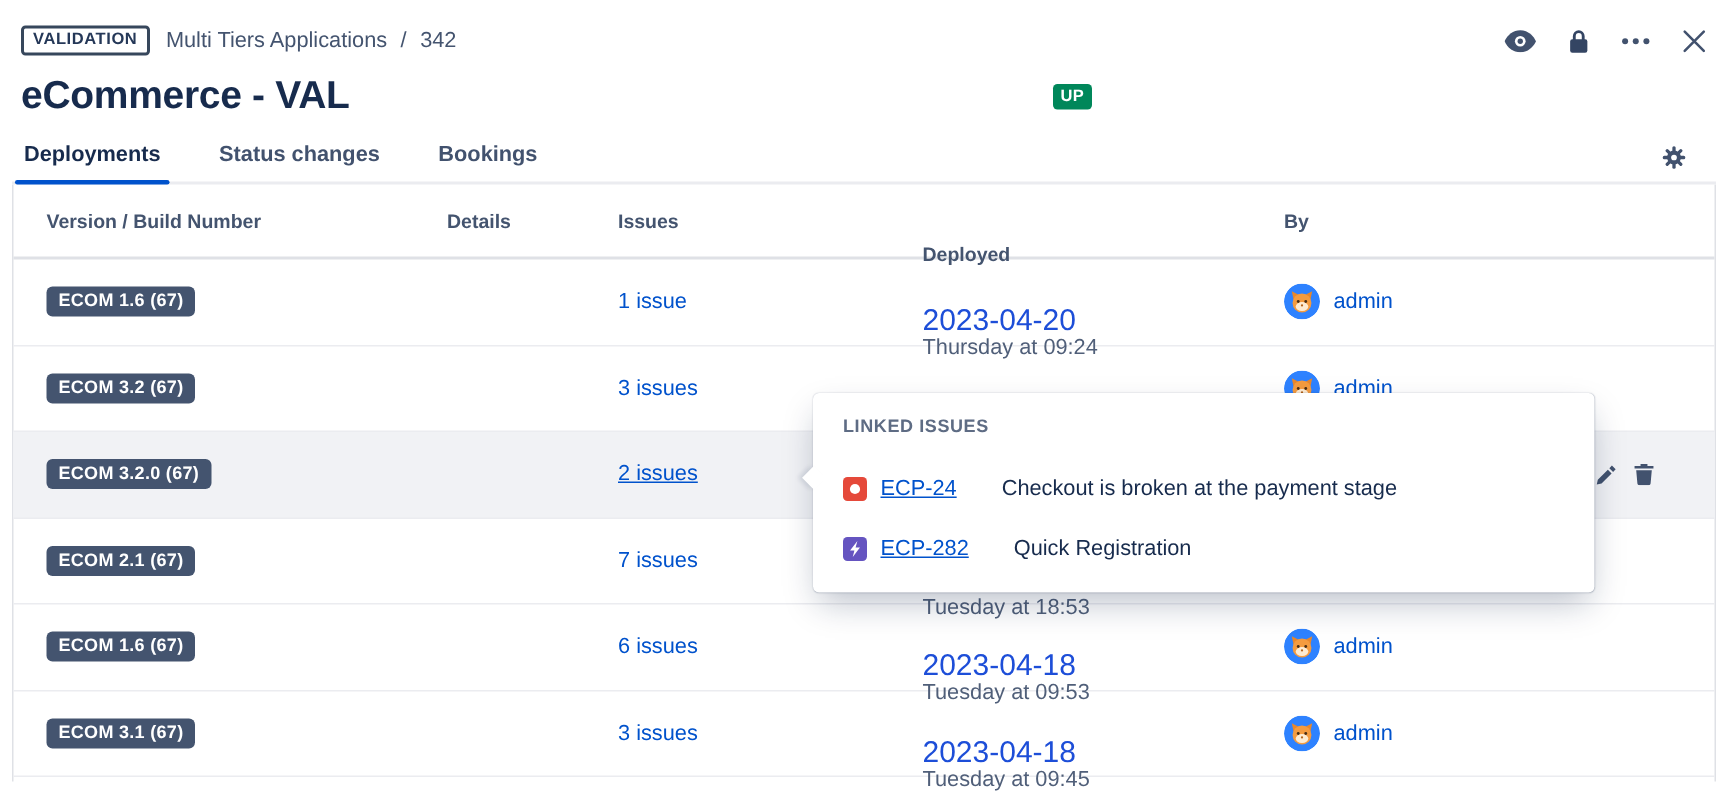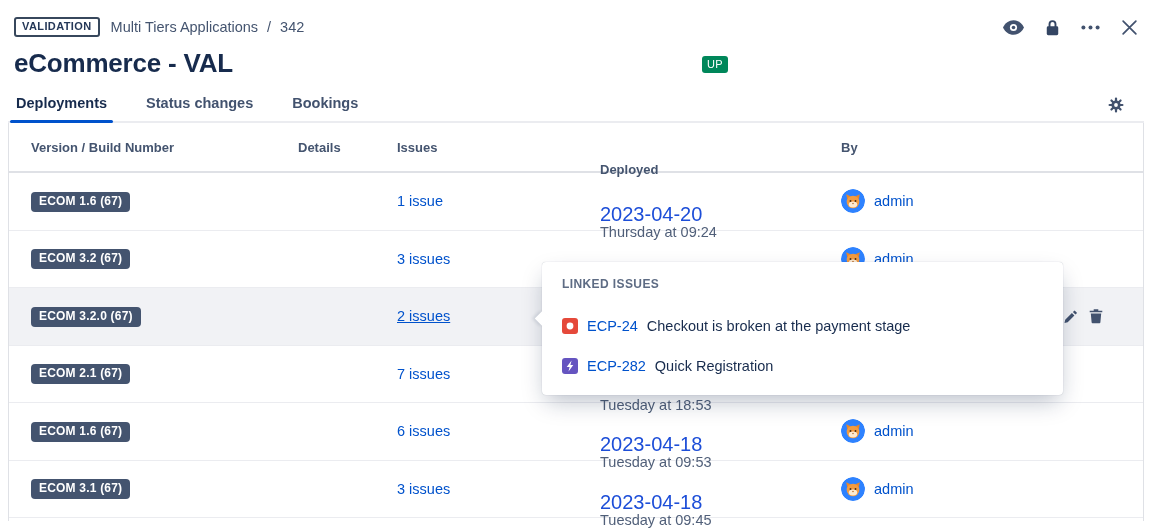--- a/index.html
+++ b/index.html
@@ -28,21 +28,21 @@
   .breadcrumb .crumb-link { cursor: pointer; }
   .topbar-icons { margin-left: auto; display: flex; align-items: center; gap: 21px; }
   .icon-btn { display: inline-flex; align-items: center; justify-content: center; cursor: pointer; background: none; border: none; padding: 0; }
 
   
   .title-row { padding: 10px 14px 0; }
   .page-title { font-size: 26px; font-weight: 700; color: #172B4D; letter-spacing: -0.2px; }
   .up-badge {
     position: absolute; left: 702px; top: 56px;
     background: #00875A; color: #fff;
-    font-size: 11px; font-weight: normal; letter-spacing: 0.3px;
+    font-size: 11px; font-weight: bold; letter-spacing: 0.3px;
     border-radius: 3px; padding: 2px 5px 3px; line-height: 12px;
   }
 
   
   .tabs {
     display: flex; align-items: flex-end; gap: 27px;
     margin: 15px 8px 0; border-bottom: 2px solid #EBECF0;
     padding-left: 2px; position: relative; height: 29px;
   }
   .tab { font-size: 14.5px; font-weight: 600; color: #42526E; padding: 0 6px 10px; cursor: pointer; position: relative; white-space: nowrap; }
@@ -54,21 +54,21 @@
   .tabs .gear-slot { margin-left: auto; padding: 0 20px 8px 0; cursor: pointer; }
 
   
   .panel {
     margin: 0 8px; height: 398px;
     border-left: 1px solid #DFE1E6; border-right: 1px solid #DFE1E6;
   }
   .thead, .trow { display: flex; align-items: center; padding-left: 22px; padding-right: 16px; }
   .thead { height: 50px; border-bottom: 2px solid #DFE1E6; font-size: 13px; font-weight: bold; color: #44546F; }
   .col-version { width: 267px; flex: 0 0 auto; }
-  .col-details { width: 99px; flex: 0 0 auto; }
+  .col-details { width: 114px; flex: 0 0 auto; }
   .col-issues  { width: 203px; flex: 0 0 auto; }
   .col-deployed{ width: 241px; flex: 0 0 auto; margin-top: 44px; }
   .col-by      { flex: 1 1 auto; }
   .trow { height: 57.5px; border-bottom: 1px solid #EBECF0; position: relative; }
   .trow.hovered { background: #F1F2F5; }
 
   .version-badge {
     display: inline-block; background: #44546F; color: #fff;
     font-size: 12px; font-weight: bold; letter-spacing: 0.2px;
     padding: 3px 8px 4px; border-radius: 4px; line-height: 13px;
@@ -95,21 +95,21 @@
   }
   .popup-arrow {
     position: absolute; left: -5px; top: 51px; width: 11px; height: 11px;
     background: #fff; transform: rotate(45deg);
     box-shadow: -2px 2px 3px rgba(9,30,66,0.10);
   }
   .popup-title { font-size: 12px; font-weight: bold; color: #5E6C84; letter-spacing: 0.4px; margin: 2px 0 24px 2px; }
   .popup-issue { display: flex; align-items: center; gap: 9px; margin: 0 0 0 2px; height: 22px; }
   .popup-issue + .popup-issue { margin-top: 18px; }
   .issue-type-icon { width: 16px; height: 16px; flex: 0 0 auto; display: inline-flex; }
-  .issue-key { color: #0052CC; font-size: 14.5px; margin-right: 0; cursor: pointer; }
+  .issue-key { color: #0052CC; font-size: 14.5px; margin-right: 21px; cursor: pointer; text-decoration: underline; }
   .issue-summary { color: #172B4D; font-size: 14.5px; }
 
   svg { display: block; }
 </style>
 </head>
 <body>
 
 <div class="topbar">
   <span class="validation-badge">VALIDATION</span>
   <div class="breadcrumb">

